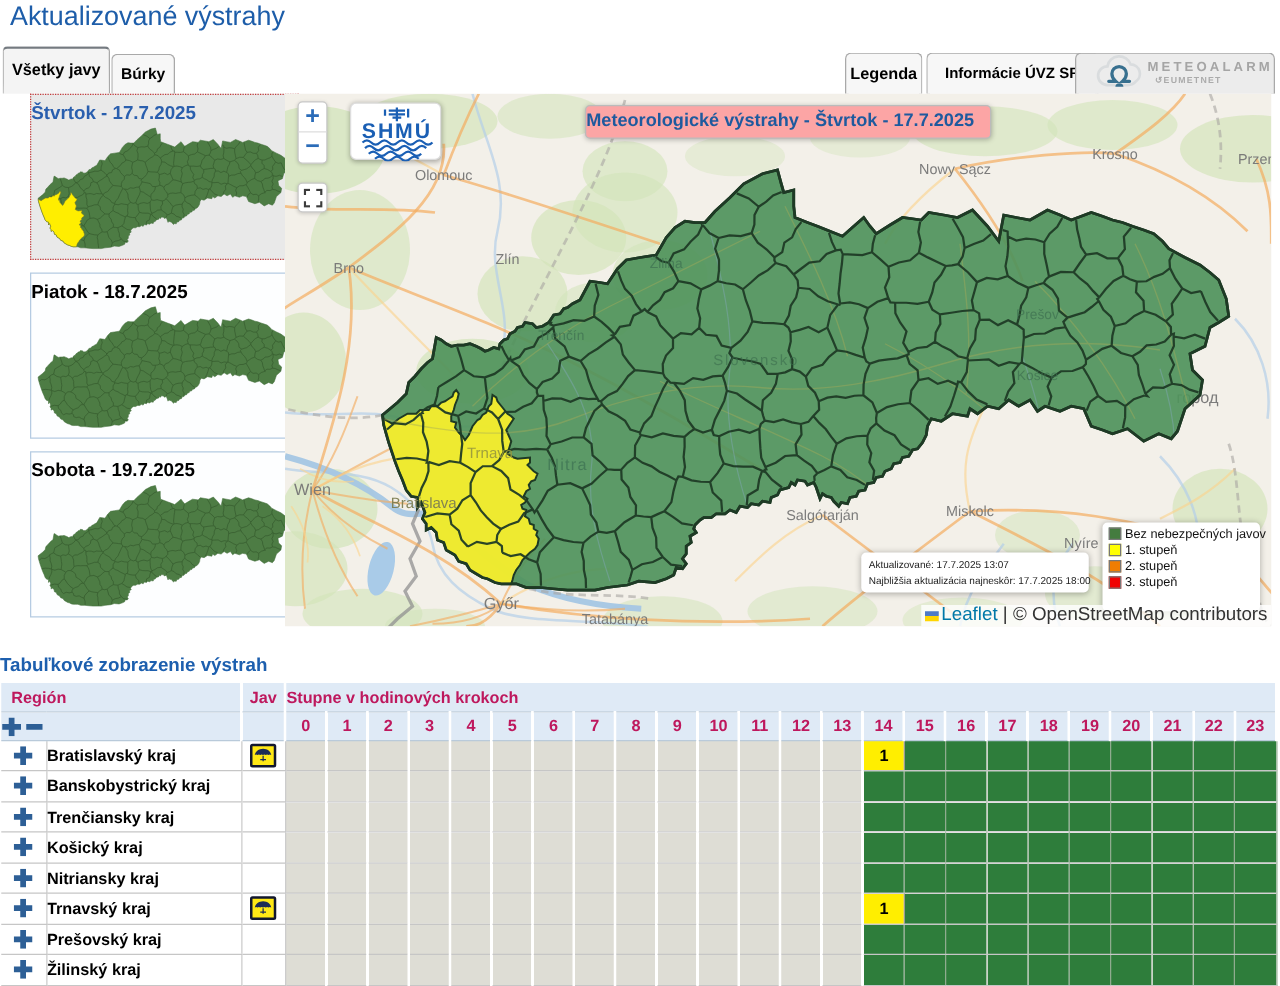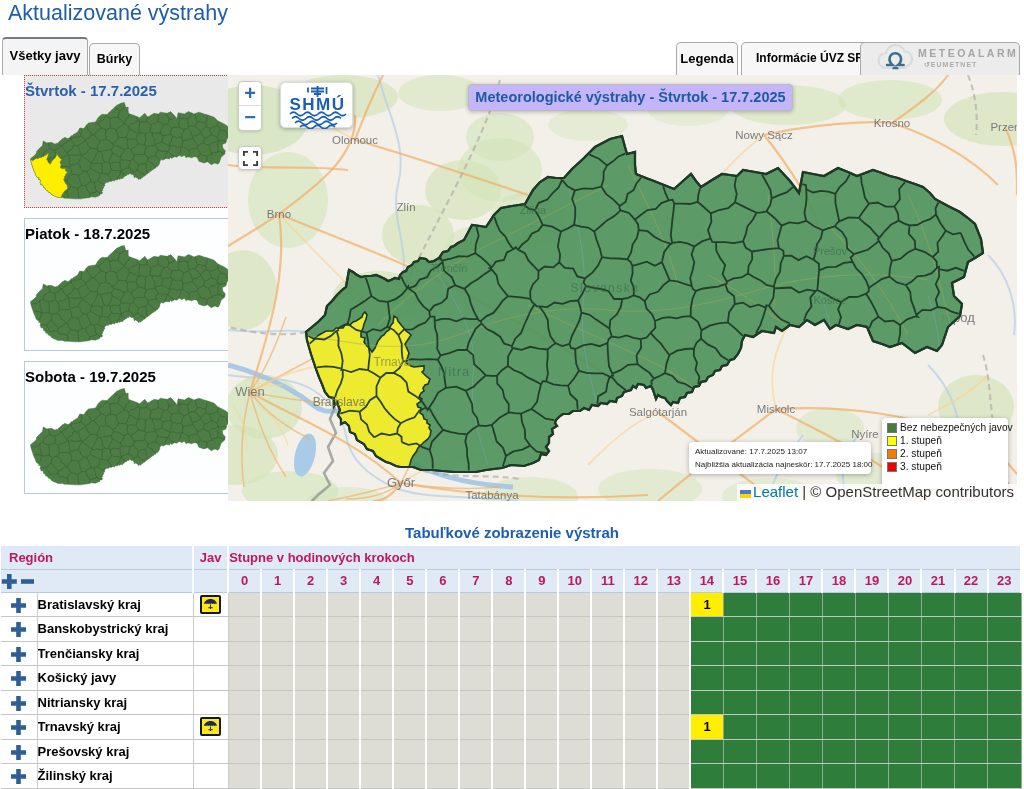--- a/index.html
+++ b/index.html
@@ -10,36 +10,36 @@
 .tabI{left:741px;top:42px;width:138px;height:33px;font-size:12px;line-height:31px;white-space:nowrap}
 .tabM{left:860px;top:42px;width:160px;height:33px;background:#ececec}
 .sb{position:absolute;left:24px;width:215px;height:133px;text-align:left}
 .sb1{top:75px;background:#e9e9e9;border:1px dotted #c23b3b}
 .sb2{top:218px;background:#fdfeff;border:1px solid #b5cbe2}
 .sb3{top:361px;background:#fdfeff;border:1px solid #b5cbe2}
 .sbt{font-size:15px;font-weight:bold;margin-top:6px;line-height:17px}
 .sb svg{display:block;margin:2px auto 0}
 .sb1 .sbt{color:#2a5fae}
 .map{position:absolute;left:228px;top:75px;width:789px;height:426px;overflow:hidden;background:#f3f0e9}
-.mtitle{position:absolute;left:240px;top:9px;width:325px;height:27px;background:#c4b5fd;border:1px solid #bbb;border-radius:4px;box-shadow:0 1px 4px rgba(0,0,0,.25);text-align:center;font-size:14.5px;font-weight:bold;color:#1e5a9e;line-height:25px}
+.mtitle{position:absolute;left:240px;top:9px;width:325px;height:27px;background:#fca5a5;border:1px solid #bbb;border-radius:4px;box-shadow:0 1px 4px rgba(0,0,0,.25);text-align:left;font-size:14.5px;font-weight:bold;color:#1e5a9e;line-height:25px}
 .zc{position:absolute;left:10px;top:6px;width:24px;height:50px;background:#fff;border:1px solid #c9c9c9;border-radius:4px;box-shadow:0 1px 3px rgba(0,0,0,.15)}
 .zc div{height:24px;text-align:center;font-size:20px;font-weight:bold;color:#2b6cb8;line-height:23px}
 .zc div:first-child{border-bottom:1px solid #ddd}
 .fs{position:absolute;left:10px;top:71px;width:24px;height:24px;background:#fff;border:1px solid #c9c9c9;border-radius:4px;box-shadow:0 1px 3px rgba(0,0,0,.15)}
 .fs svg{margin:3.5px;display:block}
 .shmu{position:absolute;left:52px;top:7px;width:73px;height:46px;background:#fff;border:1px solid #ddd;border-radius:5px;box-shadow:0 1px 4px rgba(0,0,0,.3)}
 .leg{position:absolute;left:654px;top:343px;width:126px;height:71px;background:#fff;border-radius:4px;box-shadow:0 1px 5px rgba(0,0,0,.3);padding:3px 5px;font-size:10.2px;color:#111}
 .leg div{height:13px;line-height:13px;margin:0;white-space:nowrap}
 .leg i{display:inline-block;width:10px;height:10px;margin-right:3px;vertical-align:-2px;border:1px solid #777}
 .inf{position:absolute;left:461px;top:367px;width:182px;height:32px;background:#fff;border-radius:4px;box-shadow:0 1px 5px rgba(0,0,0,.3);padding:3px 6px;font-size:8px;color:#222}
 .inf div{height:13px;line-height:13px;white-space:nowrap}
 .attr{position:absolute;right:0;bottom:0;height:17px;background:rgba(255,255,255,.8);font-size:15px;color:#333;padding:0 3px;line-height:16px;white-space:nowrap}
 .attr a{color:#0078a8;text-decoration:none}
 .flag{display:inline-block;width:11px;height:8px;background:linear-gradient(#4e7ac7 50%,#ffd500 50%);vertical-align:-1px;margin-right:2px}
-.ttitle{position:absolute;top:524px;width:1024px;text-align:center;font-size:15px;font-weight:bold;color:#1d5fae}
+.ttitle{position:absolute;top:524px;width:1024px;text-align:left;font-size:15px;font-weight:bold;color:#1d5fae}
 table.wt{position:absolute;top:546px;left:1px;border-collapse:collapse;table-layout:fixed;width:1021px}
 table.wt td{overflow:hidden;padding:0;white-space:nowrap}
 tr.hr1 td,tr.hr2 td{background:#dfeaf6;color:#be185d;font-weight:bold;font-size:13px;border-right:2px solid #fff}
 tr.hr1{height:23px} tr.hr2{height:23px}
 tr.hr1 td{border-bottom:1px solid #b9cada}
 tr.hr2 td{border-bottom:1px solid #b9cada}
 td.hh{text-align:center}
 tr.dr{height:24.5px}
 tr.dr td{border-bottom:1px solid #c6c6c6}
 td.exp{text-align:center;border-right:1px solid #ccc}
@@ -418,21 +418,21 @@
         <td class="cgr"></td>
         <td class="cgr"></td>
         <td class="cgr"></td>
         <td class="cgr"></td>
         <td class="cgr"></td>
       </tr>
       <tr class="dr">
         <td class="exp"><svg width="15" height="15" viewBox="0 0 15 15">
             <path d="M5.2,0 h4.6 v5.2 h5.2 v4.6 h-5.2 v5.2 h-4.6 v-5.2 h-5.2 v-4.6 h5.2 z" fill="#2d5f96"></path>
           </svg></td>
-        <td class="rn">Košický javy</td>
+        <td class="rn">Košický kraj</td>
         <td class="jv"></td>
         <td class="cg"></td>
         <td class="cg"></td>
         <td class="cg"></td>
         <td class="cg"></td>
         <td class="cg"></td>
         <td class="cg"></td>
         <td class="cg"></td>
         <td class="cg"></td>
         <td class="cg"></td>

